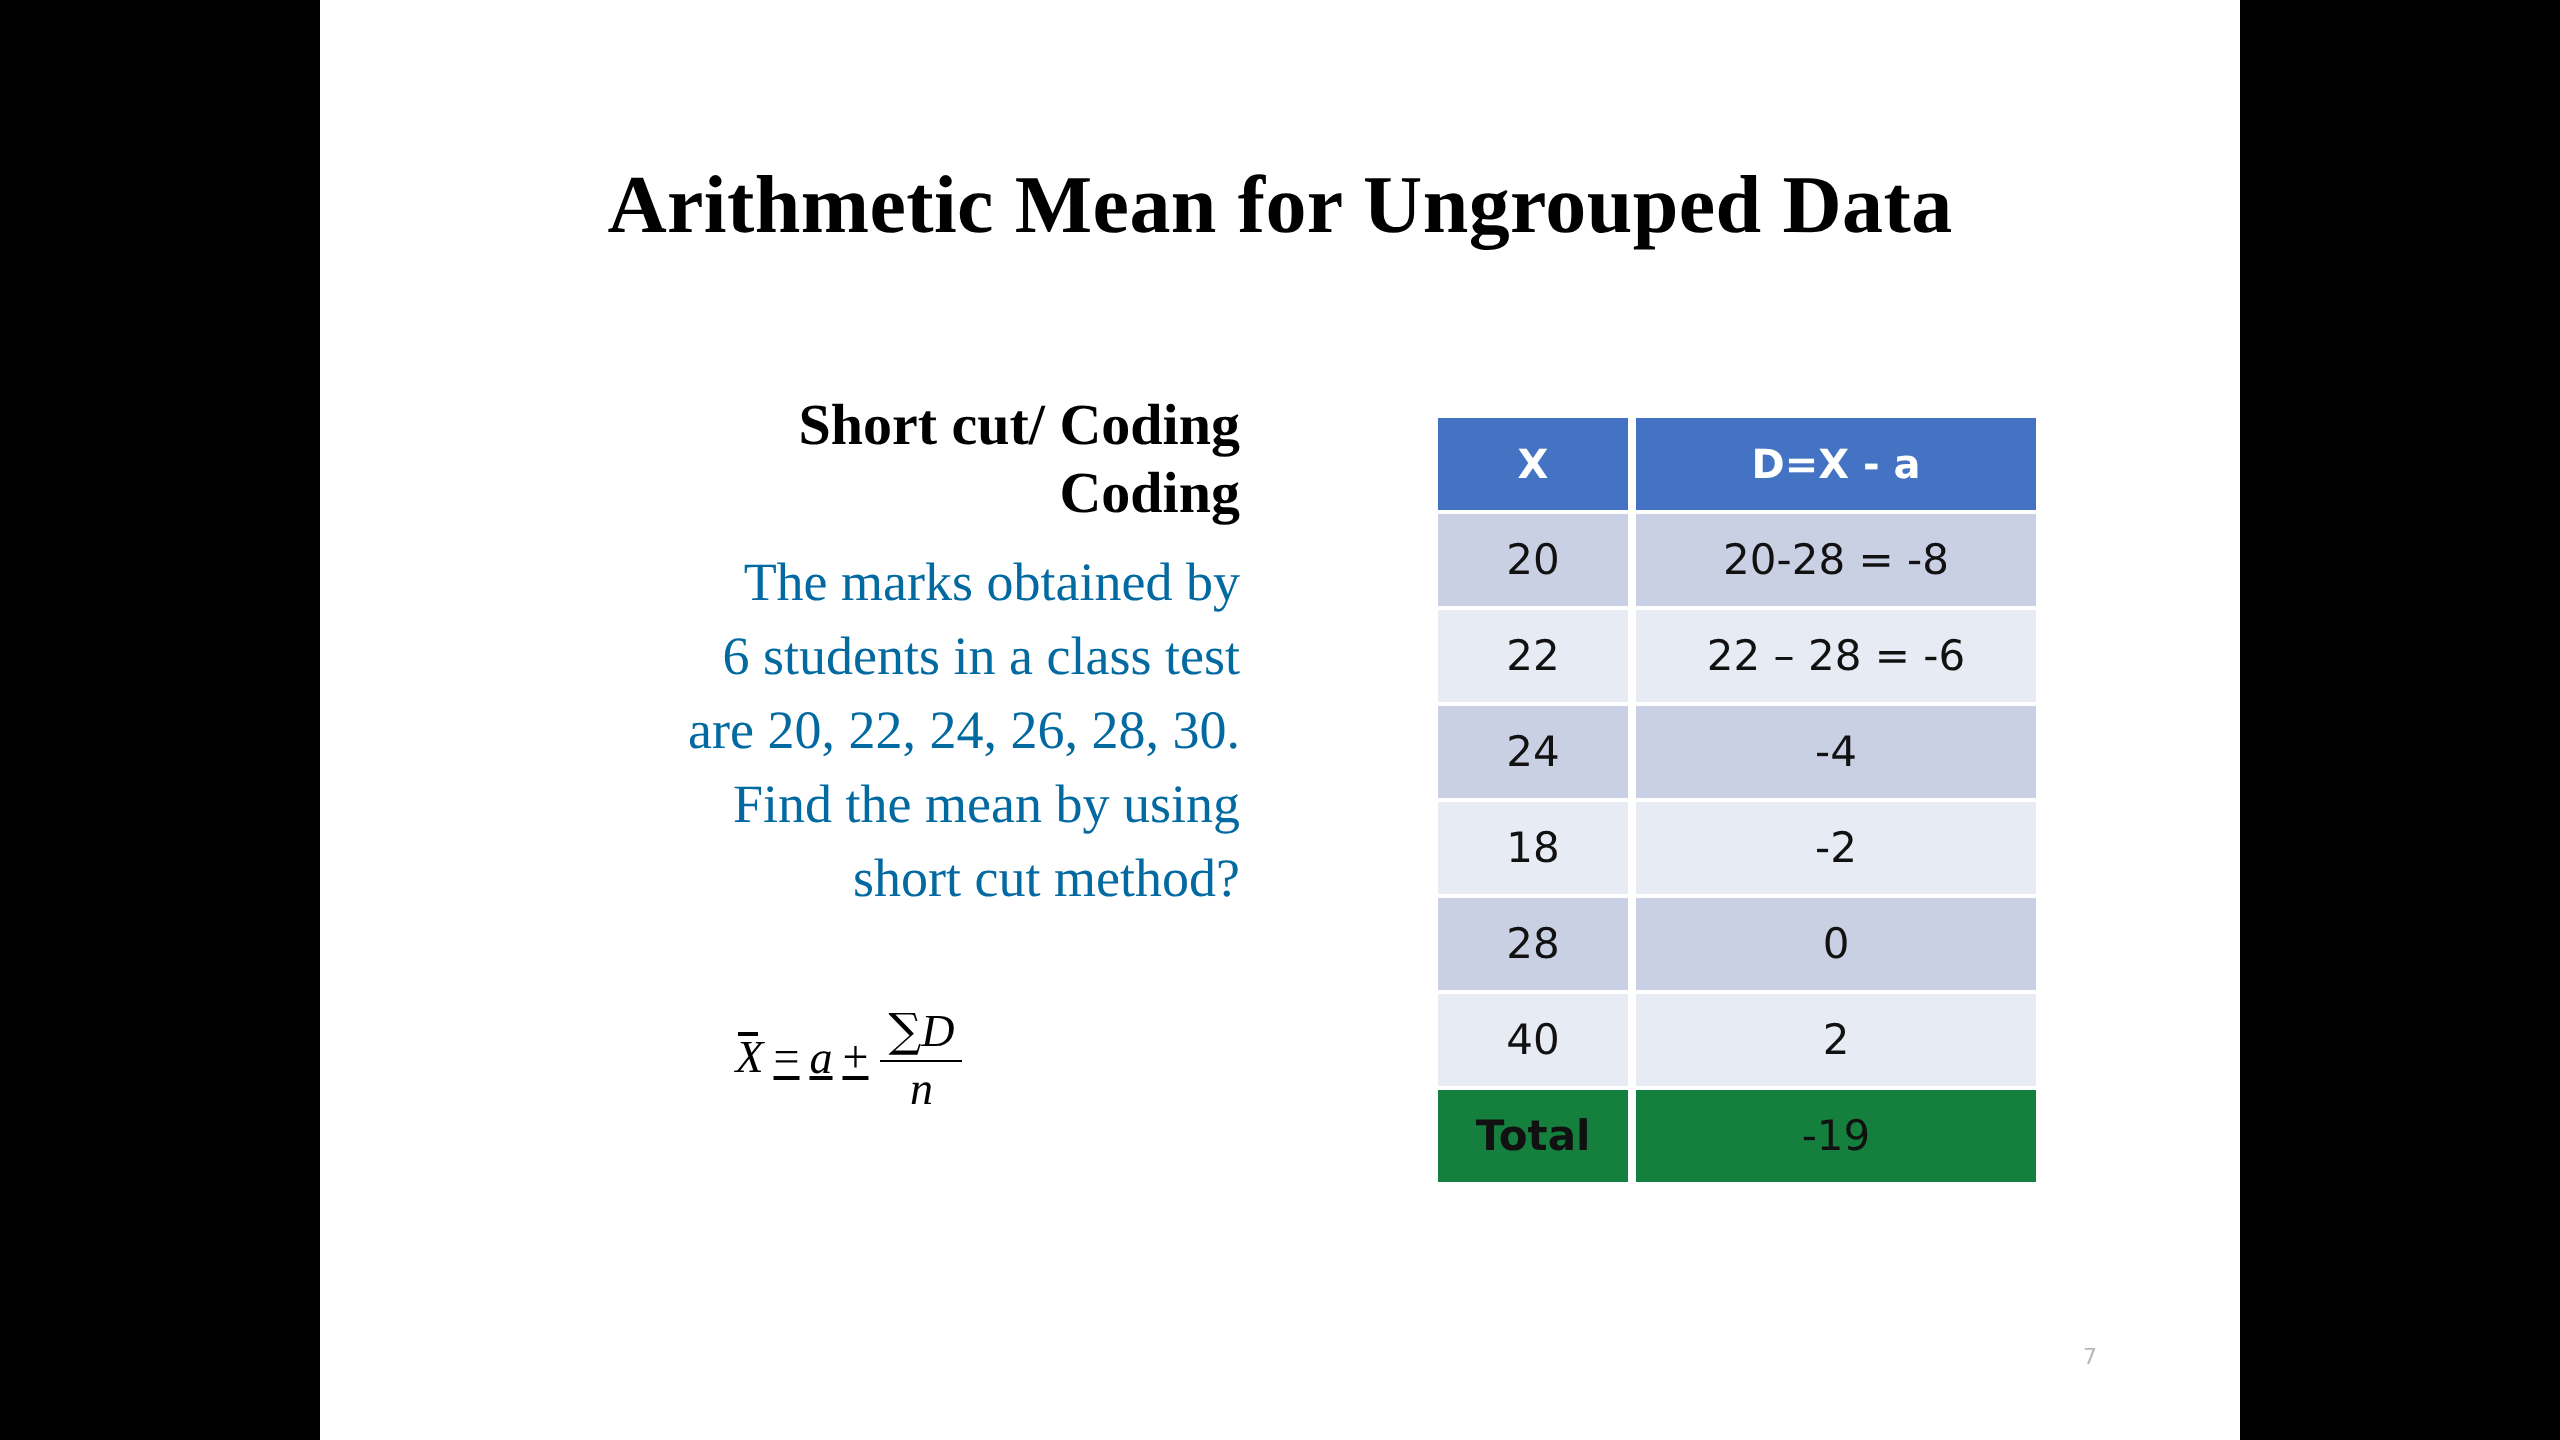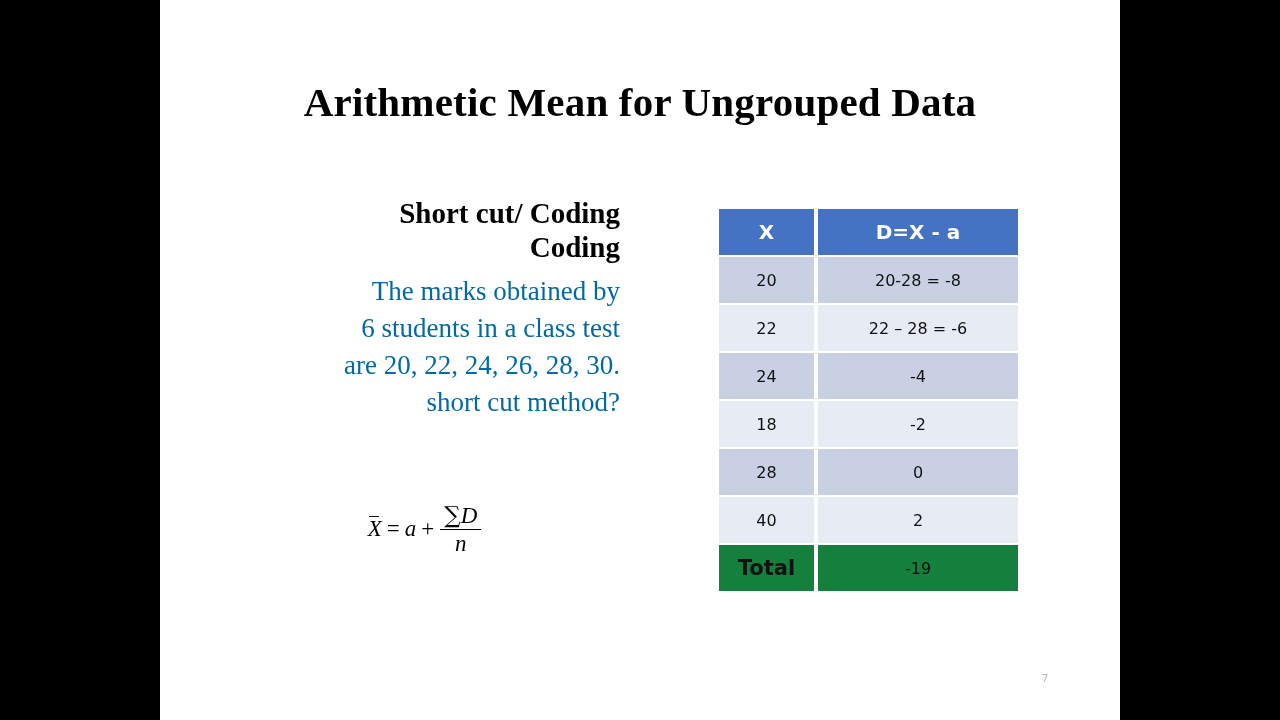--- a/index.html
+++ b/index.html
@@ -99,20 +99,21 @@
     width: 390px;
     text-align: center;
     font-family: "Liberation Serif", serif;
     color: #000000;
   }
   .formula-inner {
     display: inline-block;
     font-size: 23px;
     line-height: 1;
     white-space: nowrap;
+    text-decoration: underline;
   }
   .mi {
     font-style: italic;
     font-family: "Liberation Serif", serif;
   }
   .mo {
     font-style: normal;
     padding: 0 5px;
   }
   .xbar {
@@ -173,21 +174,21 @@
   #data-table thead th {
     height: 46px;
     background: #4573C4;
     color: #ffffff;
     font-weight: bold;
     font-size: 20px;
     border-bottom: 2px solid #ffffff;
   }
   #data-table tbody td {
     height: 46px;
-    font-size: 16px;
+    font-size: 21px;
     color: #111111;
     font-weight: normal;
   }
   #data-table tbody tr.shade-dark td { background: #C9D0E3; }
   #data-table tbody tr.shade-light td { background: #E7EBF3; }
   #data-table tbody tr.total-row td { background: #15803d; }
   #data-table tbody tr.total-row td.label { font-weight: bold; font-size: 21px; }
 
   
   .page-number {
@@ -216,20 +217,21 @@
     <div class="left-col">
       <div class="sub-heading">
         <span>Short cut/ Coding</span>
         <span class="wrap-line">Coding</span>
       </div>
 
       <div class="body-text">
         <span class="ln">The marks obtained by</span>
         <span class="ln">6 students in a class test</span>
         <span class="ln">are 20, 22, 24, 26, 28, 30.</span>
+        <span class="ln">Find the mean by using</span>
         <span class="ln">short cut method?</span>
       </div>
     </div>
 
     <div class="formula">
       <span class="formula-inner">
         <span class="xbar"><span class="bar-over"></span><span class="mi">X</span></span><span class="mo">=</span><span class="mi">a</span><span class="mo">+</span><span class="frac">
           <span class="num"><span class="sigma">∑</span><span class="mi">D</span></span>
           <span class="den mi">n</span>
         </span>

